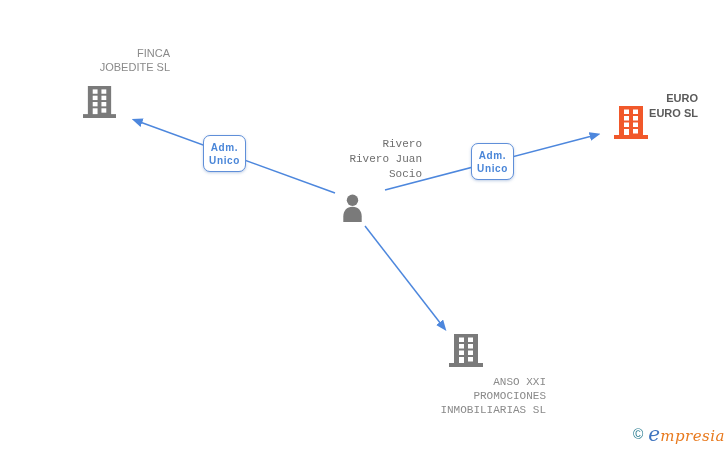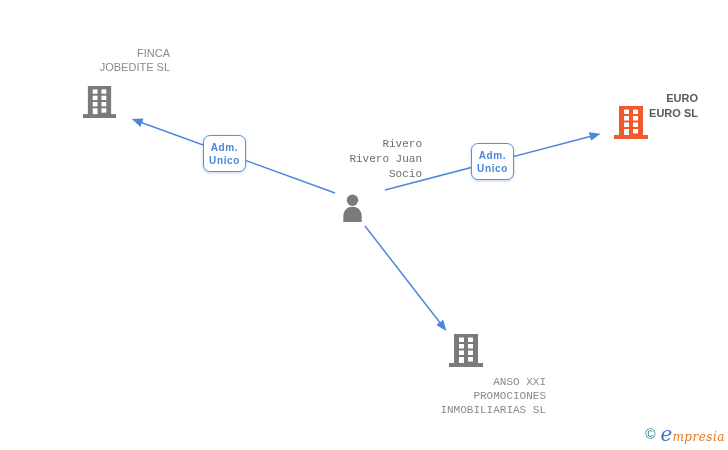--- a/index.html
+++ b/index.html
@@ -27,21 +27,21 @@
   }
   .watermark{
     position:absolute;right:3px;bottom:4px;display:flex;align-items:center;gap:5px;
     font-family:"DejaVu Serif",serif;
   }
   .watermark .copy{
     color:var(--brand-copyright-teal,#2e7f93);font-size:14px;font-family:"Liberation Sans",sans-serif;
   }
   .watermark .brand{font-style:italic;cursor:pointer;}
   .watermark .brand .e{color:var(--brand-e-blue,#3f74bf);font-size:20px;}
-  .watermark .brand .rest{color:var(--brand-orange,#e8791d);font-size:12px;letter-spacing:.5px;}
+  .watermark .brand .rest{color:var(--brand-orange,#e8791d);font-size:15px;letter-spacing:.5px;}
 </style>
 </head>
 <body>
 
 <div class="stage">
 
   <svg width="0" height="0" style="position:absolute" aria-hidden="true">
     <defs>
       <symbol id="sym-building" viewBox="0 0 34 33">
         <rect x="0" y="29" width="34" height="4"></rect>

